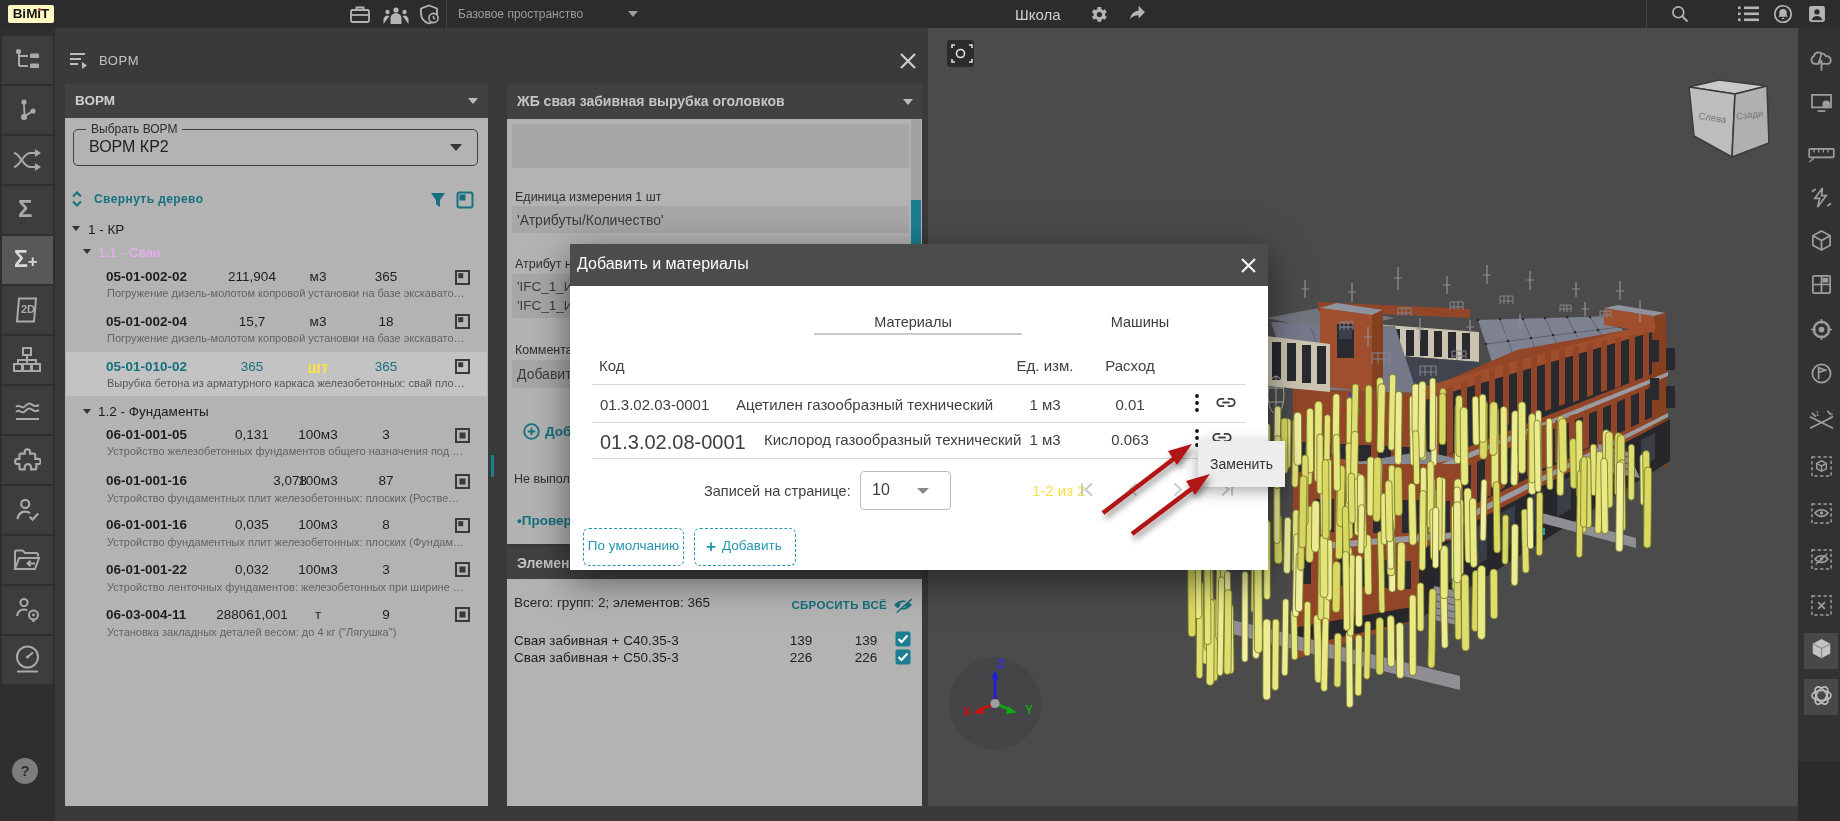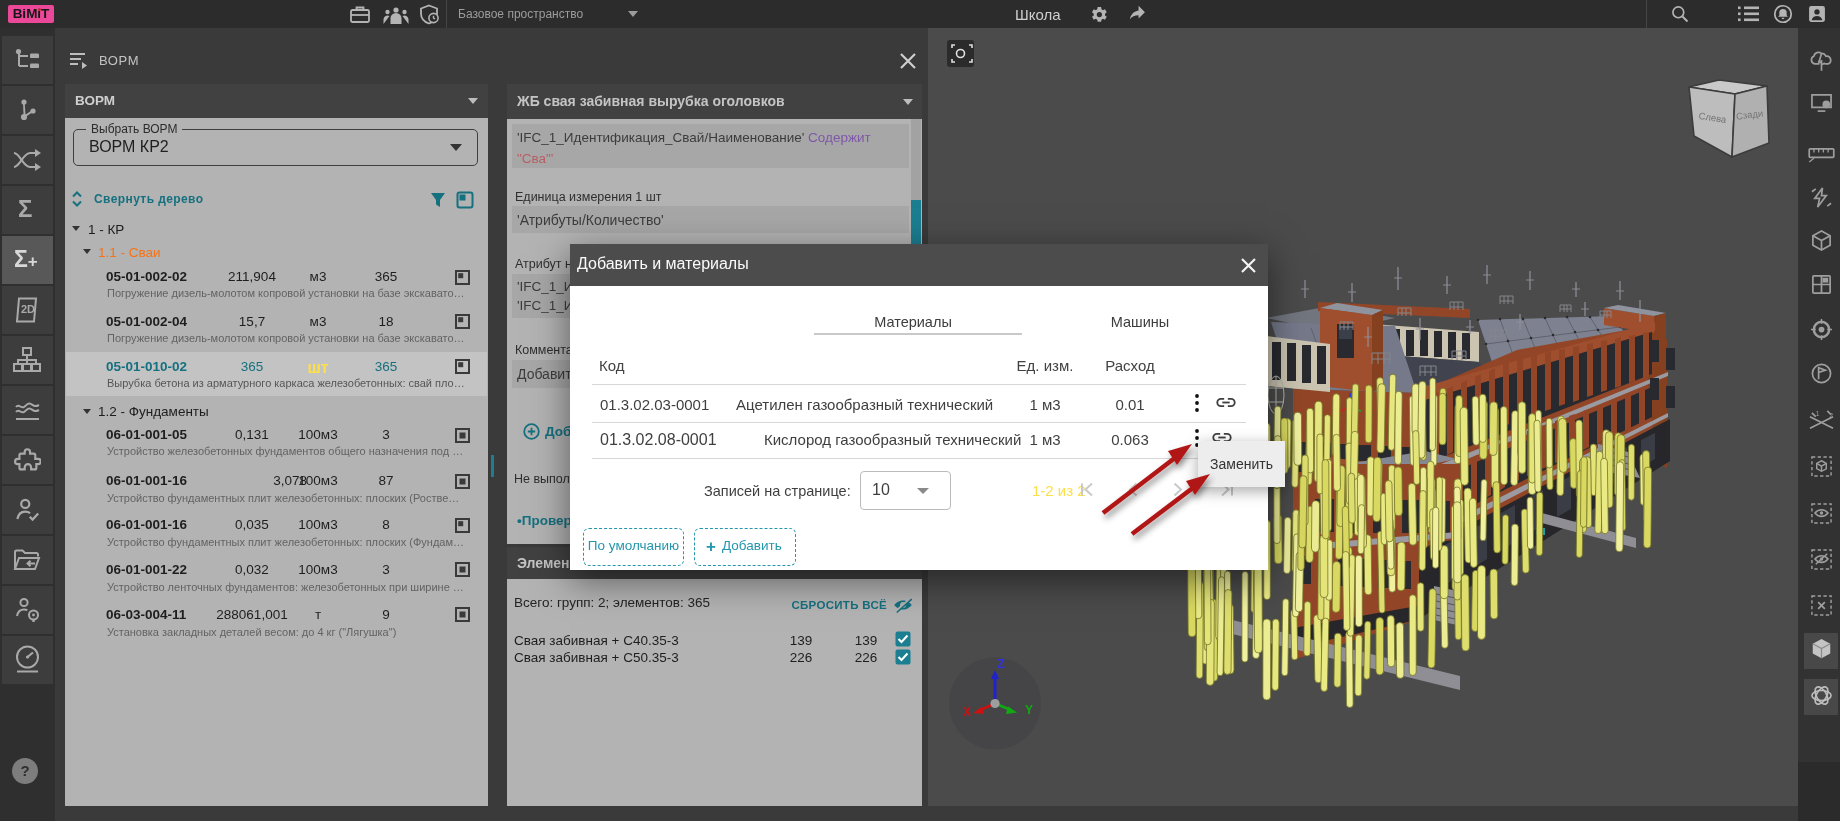--- a/index.html
+++ b/index.html
@@ -6,21 +6,21 @@
 #app{position:relative;width:1840px;height:821px;overflow:hidden;background:#3a3a3a;}
 .abs{position:absolute;}
 svg{display:block;}
 .tile{position:absolute;left:2px;width:51px;height:48px;background:#3d3d3d;}
 .tile.on{background:#585858;}
 </style></head>
 <body>
 <div id="app">
 
 <div class="abs" style="left:0;top:0;width:1840px;height:28px;background:#2c2c2c;"></div>
-<div class="abs" style="left:8px;top:5px;width:46px;height:18px;background:#ec4899;border-radius:2px;color:#161616;font-size:13.5px;font-weight:bold;text-align:center;line-height:18px;">BiMiT</div>
+<div class="abs" style="left:8px;top:5px;width:46px;height:18px;background:#fef9c3;border-radius:2px;color:#161616;font-size:13.5px;font-weight:bold;text-align:center;line-height:18px;">BiMiT</div>
 <div class="abs" style="left:37.5px;top:7.5px;width:3px;height:3px;background:#c03030;border-radius:50%;"></div>
 <svg class="abs" style="left:348px;top:5px" width="24" height="19" viewBox="0 0 24 19">
       <g stroke="#b4b4b4" stroke-width="1.8" fill="none">
         <rect x="3" y="5" width="18" height="12" rx="1.5"></rect>
         <path d="M8.5 5V2.5h7V5"></path>
         <path d="M3 10h18"></path>
       </g>
     </svg>
 <svg class="abs" style="left:383px;top:5px" width="26" height="19" viewBox="0 0 26 19">
       <g fill="#b4b4b4">
@@ -208,21 +208,21 @@
     </svg>
 <svg class="abs" style="left:456px;top:191px" width="18" height="18" viewBox="0 0 18 18">
       <rect x="1.5" y="1.5" width="15" height="15" rx="2" fill="none" stroke="#15707f" stroke-width="2"></rect>
       <rect x="3.5" y="3.5" width="6" height="6" fill="#15707f"></rect>
     </svg>
 
 <div class="abs" style="left:66px;top:352px;width:421px;height:44px;background:#c3c3c3;"></div>
 <div class="abs" style="left:72px;top:226px;width:0;height:0;border-left:4.5px solid transparent;border-right:4.5px solid transparent;border-top:5.5px solid #333;"></div>
 <div class="abs" style="left:88px;top:222px;font-size:13.5px;color:#1d1d1d;">1 - КР</div>
 <div class="abs" style="left:83px;top:249px;width:0;height:0;border-left:4.5px solid transparent;border-right:4.5px solid transparent;border-top:5.5px solid #333;"></div>
-<div class="abs" style="left:98px;top:244.5px;font-size:13.5px;color:#f97316;">1.1 - Сваи</div>
+<div class="abs" style="left:98px;top:244.5px;font-size:13.5px;color:#f0abfc;">1.1 - Сваи</div>
 <div class="abs" style="left:83px;top:408.5px;width:0;height:0;border-left:4.5px solid transparent;border-right:4.5px solid transparent;border-top:5.5px solid #333;"></div>
 <div class="abs" style="left:98px;top:404px;font-size:13.5px;color:#1d1d1d;">1.2 - Фундаменты</div>
 <div class="abs" style="left:106px;top:269.3px;font-size:13.5px;font-weight:bold;color:#1e1e1e;">05-01-002-02</div>
 <div class="abs" style="left:197px;top:269.3px;width:110px;text-align:center;font-size:13.5px;color:#1e1e1e;">211,904</div>
 <div class="abs" style="left:288px;top:269.3px;width:60px;text-align:center;font-size:13.5px;color:#1e1e1e;">м3</div>
 <div class="abs" style="left:356px;top:269.3px;width:60px;text-align:center;font-size:13.5px;color:#1e1e1e;">365</div>
 <div class="abs" style="left:107px;top:287.3px;width:358px;font-size:11px;text-overflow:ellipsis;color:#636363;white-space:nowrap;overflow:hidden;">Погружение дизель-молотом копровой установки на базе экскаватора же</div>
 <svg class="abs" style="left:455px;top:269.8px" width="15" height="15" viewBox="0 0 15 15">
       <rect x="1" y="1" width="13" height="13" fill="none" stroke="#3a3a3a" stroke-width="2"></rect>
       <rect x="3.2" y="3.2" width="5" height="5" fill="#3a3a3a"></rect>
@@ -290,21 +290,20 @@
       <rect x="1" y="1" width="13" height="13" fill="none" stroke="#3a3a3a" stroke-width="2"></rect>
       <rect x="4.5" y="4.5" width="6" height="6" fill="#3a3a3a"></rect>
     </svg>
 <div class="abs" style="left:491px;top:455px;width:3px;height:22px;background:#1b7e91;"></div>
 
 <div class="abs" style="left:507px;top:84px;width:415px;height:460px;background:#b3b3b3;"></div>
 <div class="abs" style="left:507px;top:84px;width:415px;height:35px;background:#414141;"></div>
 <div class="abs" style="left:517px;top:93px;font-size:14px;font-weight:bold;color:#c4c4c4;">ЖБ свая забивная вырубка оголовков</div>
 <div class="abs" style="left:903px;top:99px;width:0;height:0;border-left:5px solid transparent;border-right:5px solid transparent;border-top:6px solid #bdbdbd;"></div>
 <div class="abs" style="left:512px;top:124px;width:397px;height:44px;background:#a7a7a7;"></div>
-<div class="abs" style="left:517px;top:127px;width:390px;font-size:13.5px;color:#3c3c3c;line-height:21px;">'IFC_1_Идентификация_Свай/Наименование' <span style="color:#7e57a8;">Содержит</span><br><span style="color:#b85f66;">"Сва"'</span></div>
 <div class="abs" style="left:515px;top:190px;font-size:12.5px;color:#2e2e2e;">Единица измерения 1 шт</div>
 <div class="abs" style="left:512px;top:206px;width:397px;height:27px;background:#a7a7a7;"></div>
 <div class="abs" style="left:517px;top:212px;font-size:14px;color:#3c3c3c;">'Атрибуты/Количество'</div>
 <div class="abs" style="left:515px;top:257px;font-size:12.5px;color:#2e2e2e;">Атрибут номенклатуры</div>
 <div class="abs" style="left:512px;top:274px;width:397px;height:44px;background:#a7a7a7;"></div>
 <div class="abs" style="left:517px;top:277px;width:390px;font-size:13.5px;color:#3c3c3c;line-height:19px;">'IFC_1_Идентификация_Свай'<br>'IFC_1_Идентификация_Свай'</div>
 <div class="abs" style="left:515px;top:343px;font-size:12.5px;color:#2e2e2e;">Комментарий</div>
 <div class="abs" style="left:512px;top:360px;width:397px;height:28px;background:#a7a7a7;"></div>
 <div class="abs" style="left:517px;top:366px;font-size:14px;color:#3c3c3c;">Добавить</div>
 <svg class="abs" style="left:523px;top:423px" width="17" height="17" viewBox="0 0 17 17">
@@ -943,21 +942,21 @@
       <circle cx="2" cy="16" r="1.9" fill="#111"></circle>
     </svg>
 <svg class="abs" style="left:1215px;top:396px" width="22" height="13" viewBox="0 0 24 14">
       <g fill="none" stroke="#3f3f3f" stroke-width="2">
         <path d="M10 3H6.5a4 4 0 000 8H10"></path>
         <path d="M14 3h3.5a4 4 0 010 8H14"></path>
         <path d="M8 7h8"></path>
       </g>
     </svg>
 <div class="abs" style="left:592px;top:421.6px;width:654px;height:1px;background:#d8d8d8;"></div>
-<div class="abs" style="left:600px;top:430.5px;font-size:16px;color:#3f3f3f;">01.3.02.08-0001</div>
+<div class="abs" style="left:600px;top:430.5px;font-size:20px;color:#3f3f3f;">01.3.02.08-0001</div>
 <div class="abs" style="left:764px;top:430.5px;font-size:15px;color:#3f3f3f;">Кислород газообразный технический</div>
 <div class="abs" style="left:1015px;top:430.5px;width:60px;text-align:center;font-size:15px;color:#3f3f3f;">1 м3</div>
 <div class="abs" style="left:1095px;top:430.5px;width:70px;text-align:center;font-size:15px;color:#3f3f3f;">0.063</div>
 <svg class="abs" style="left:1195px;top:429px" width="4" height="18" viewBox="0 0 4 18">
       <circle cx="2" cy="2" r="1.9" fill="#111"></circle>
       <circle cx="2" cy="9" r="1.9" fill="#111"></circle>
       <circle cx="2" cy="16" r="1.9" fill="#111"></circle>
     </svg>
 <svg class="abs" style="left:1211px;top:431px" width="22" height="13" viewBox="0 0 24 14">
       <g fill="none" stroke="#3f3f3f" stroke-width="2">

